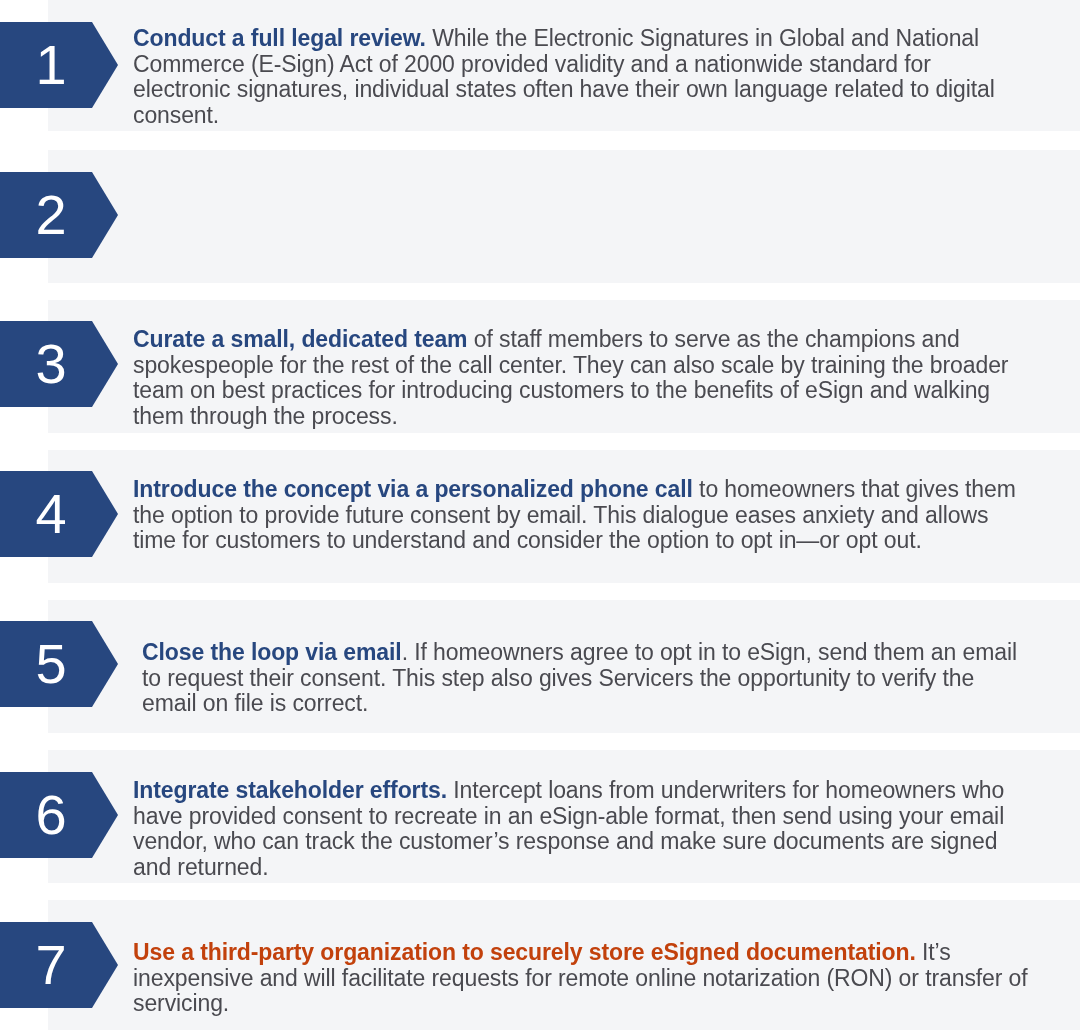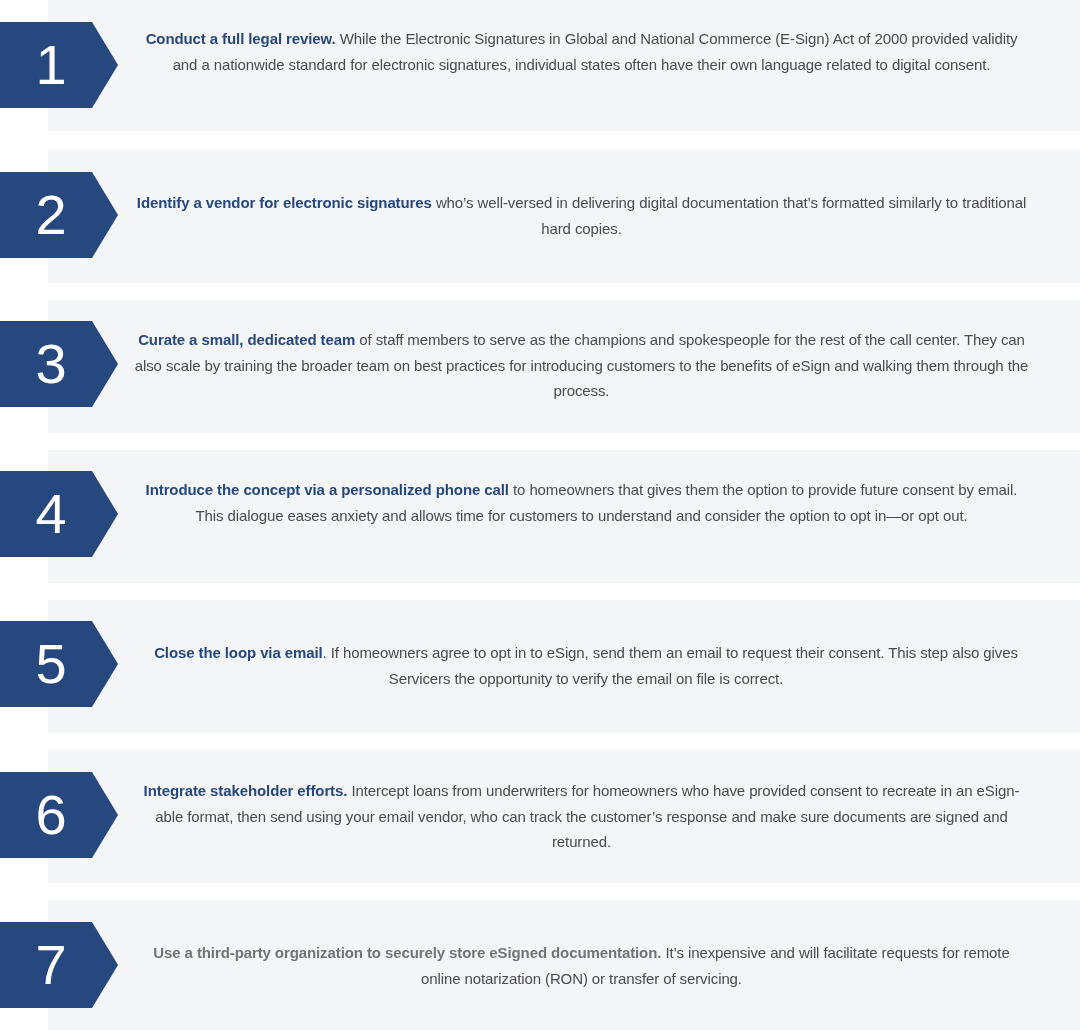--- a/index.html
+++ b/index.html
@@ -62,25 +62,24 @@
     text-align: center;
     padding-left: 10px;
     letter-spacing: 0;
     user-select: none;
   }
 
   .step-text {
     position: absolute;
     left: 133px;
     right: 50px;
-    font-size: 15px;
+    font-size: 23px;
     line-height: 25.5px;
     color: #4a4a50;
     letter-spacing: -0.1px;
-    text-align: center;
   }
 
   .step-lead {
     color: #27477f;
     font-weight: bold;
   }
   .step-body {
     color: #4a4a50;
     font-weight: normal;
   }
@@ -94,21 +93,20 @@
       <div class="step-badge" style="top: 22px; height: 86px; background: rgb(39, 71, 127);">
         <div class="step-number">1</div>
       </div>
       <div class="step-text" style="top: 26px;"><span class="step-lead" style="color: rgb(39, 71, 127);">Conduct a full legal review.</span><span class="step-body" style="color: rgb(74, 74, 80);"> While the Electronic Signatures in Global and National Commerce (E-Sign) Act of 2000 provided validity and a nationwide standard for electronic signatures, individual states often have their own language related to digital consent.</span></div>
     </div>
     <div class="step-row" style="top: 150px; height: 133px;">
       <div class="step-panel" style="background: rgb(244, 245, 247);"></div>
       <div class="step-badge" style="top: 22px; height: 86px; background: rgb(39, 71, 127);">
         <div class="step-number">2</div>
       </div>
-      <div class="step-text" style="top: 40px;"><span class="step-lead" style="color: rgb(39, 71, 127);">Identify a vendor for electronic signatures</span><span class="step-body" style="color: rgb(74, 74, 80);"> who’s well-versed in delivering digital documentation that’s formatted similarly to traditional hard copies.</span></div>
     </div>
     <div class="step-row" style="top: 300px; height: 133px;">
       <div class="step-panel" style="background: rgb(244, 245, 247);"></div>
       <div class="step-badge" style="top: 21px; height: 86px; background: rgb(39, 71, 127);">
         <div class="step-number">3</div>
       </div>
       <div class="step-text" style="top: 27px;"><span class="step-lead" style="color: rgb(39, 71, 127);">Curate a small, dedicated team</span><span class="step-body" style="color: rgb(74, 74, 80);"> of staff members to serve as the champions and spokespeople for the rest of the call center. They can also scale by training the broader team on best practices for introducing customers to the benefits of eSign and walking them through the process.</span></div>
     </div>
     <div class="step-row" style="top: 450px; height: 133px;">
       <div class="step-panel" style="background: rgb(244, 245, 247);"></div>
@@ -129,15 +127,15 @@
       <div class="step-badge" style="top: 22px; height: 86px; background: rgb(39, 71, 127);">
         <div class="step-number">6</div>
       </div>
       <div class="step-text" style="top: 28px;"><span class="step-lead" style="color: rgb(39, 71, 127);">Integrate stakeholder efforts.</span><span class="step-body" style="color: rgb(74, 74, 80);"> Intercept loans from underwriters for homeowners who have provided consent to recreate in an eSign-able format, then send using your email vendor, who can track the customer’s response and make sure documents are signed and returned.</span></div>
     </div>
     <div class="step-row" style="top: 900px; height: 130px;">
       <div class="step-panel" style="background: rgb(244, 245, 247);"></div>
       <div class="step-badge" style="top: 22px; height: 86px; background: rgb(39, 71, 127);">
         <div class="step-number">7</div>
       </div>
-      <div class="step-text" style="top: 40px;"><span class="step-lead" style="color: #737373;">Use a third-party organization to securely store eSigned documentation.</span><span class="step-body" style="color: rgb(74, 74, 80);"> It’s inexpensive and will facilitate requests for remote online notarization (RON) or transfer of servicing.</span></div>
+      <div class="step-text" style="top: 40px;"><span class="step-lead" style="color: #c2410c;">Use a third-party organization to securely store eSigned documentation.</span><span class="step-body" style="color: rgb(74, 74, 80);"> It’s inexpensive and will facilitate requests for remote online notarization (RON) or transfer of servicing.</span></div>
     </div>
   </div>
 
 </body></html>

